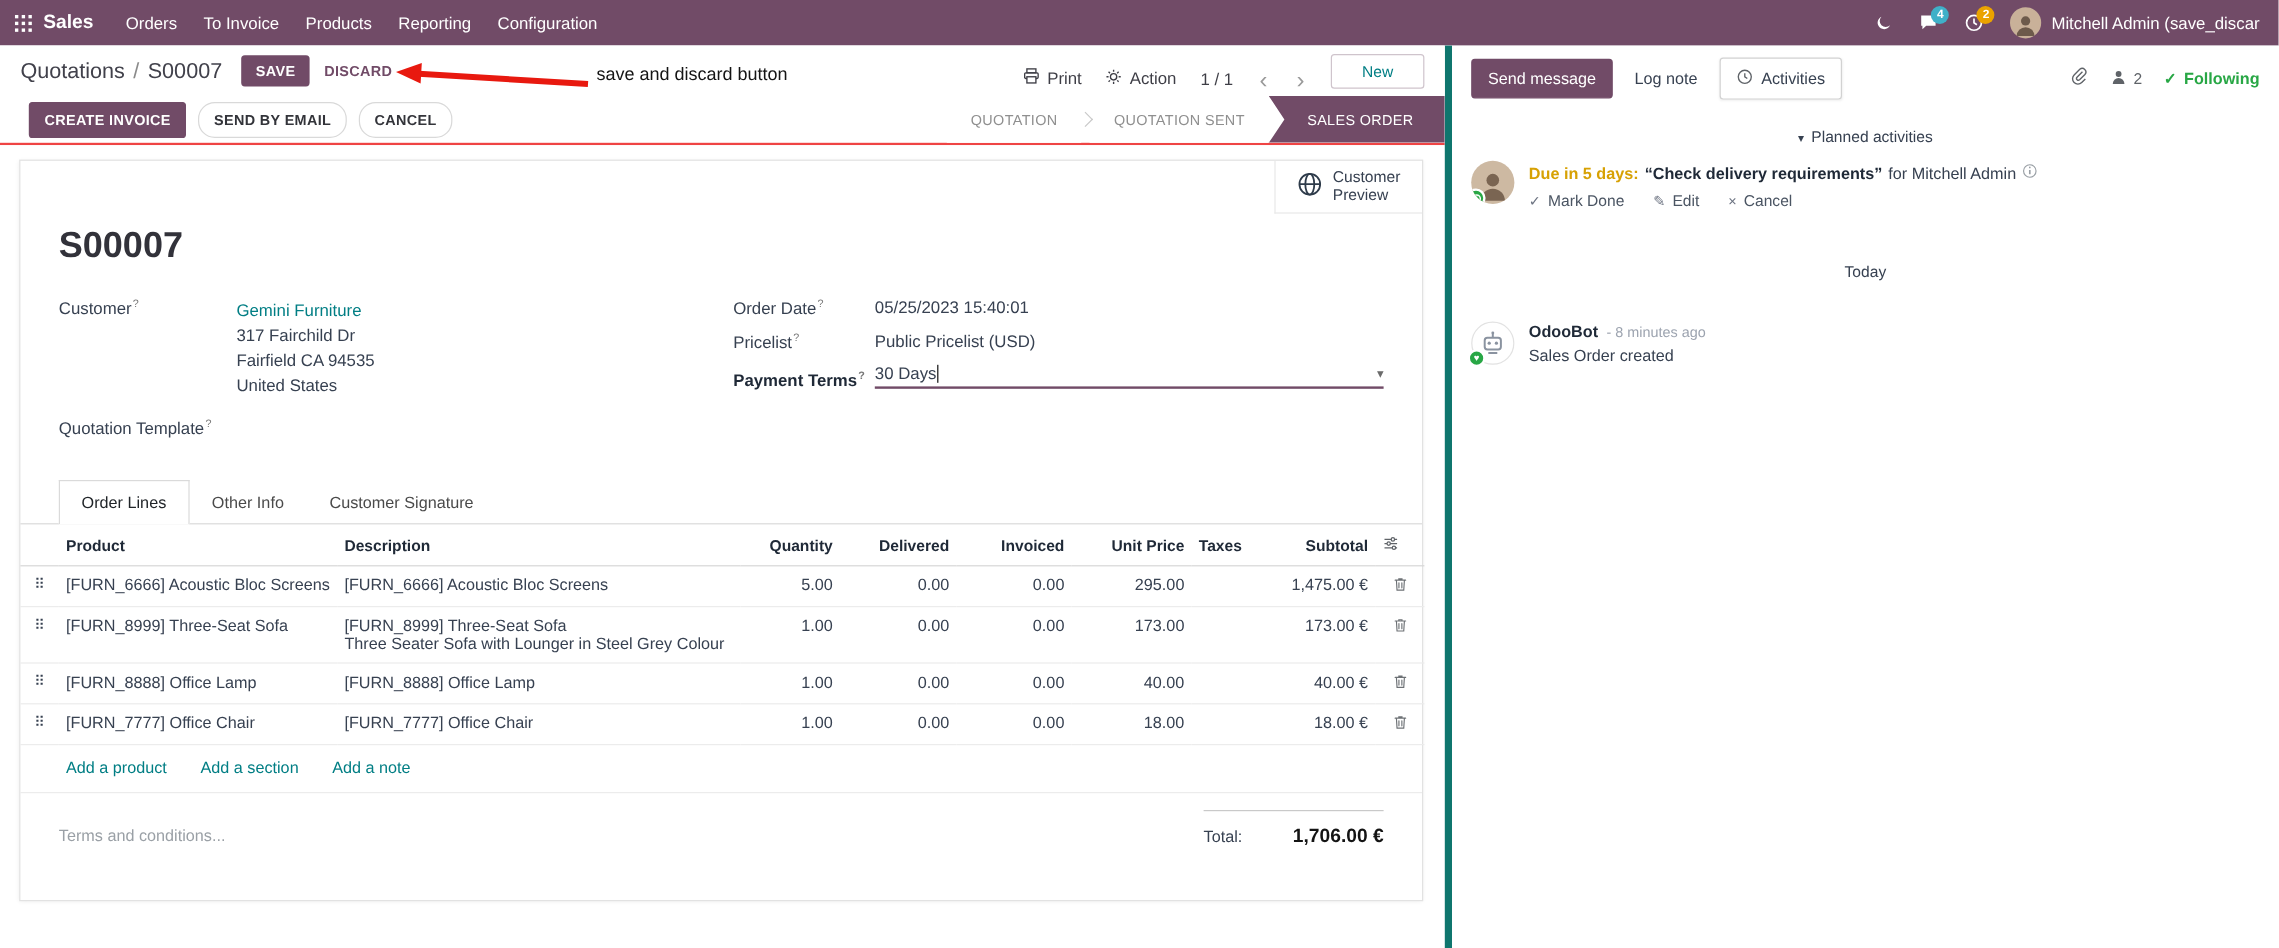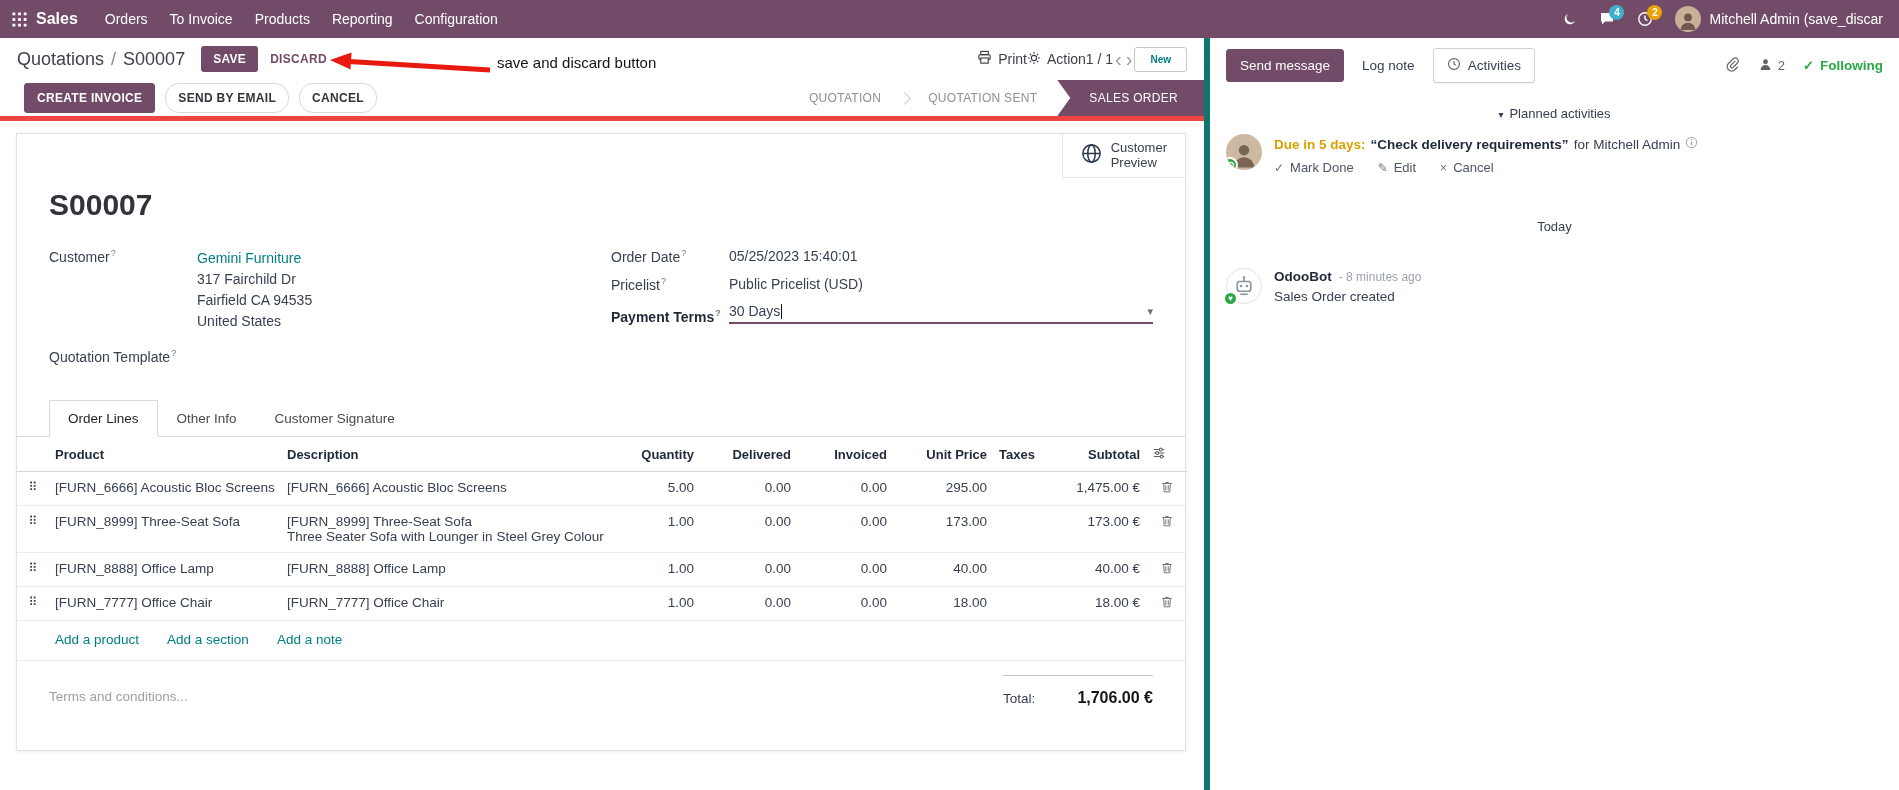--- a/index.html
+++ b/index.html
@@ -25,28 +25,28 @@
   
   .main { width:1204px; display:flex; flex-direction:column; background:#fff; }
   .body-cols { display:flex; height:752px; }
   .control-row { height:42px; display:flex; align-items:center; padding:0 17px; background:#fff; position:relative; }
   .breadcrumb { display:flex; align-items:baseline; gap:7px; font-size:18px; color:#41414b; }
   .bc-parent { cursor:pointer; }
   .bc-sep { color:#8a8a8a; }
   .btn { cursor:pointer; font-family:inherit; }
   .btn-save { margin-left:16px; background:#714B67; color:#fff; border:none; font-size:12px; font-weight:700; letter-spacing:.3px; padding:6px 12px; border-radius:3px; }
   .btn-discard { margin-left:12px; background:none; border:none; color:#714B67; font-size:12px; font-weight:700; letter-spacing:.3px; }
-  .cp-right { margin-left:auto; display:flex; align-items:center; font-size:14px; color:#3e3e46; }
+  .cp-right { margin-left:auto; display:flex; align-items:flex-end; gap:20px; font-size:14px; color:#3e3e46; }
   .cp-item { display:flex; align-items:center; gap:6px; cursor:pointer; }
   .pager { font-size:14px; }
   .pager-nav { color:#9a9a9a; font-size:20px; line-height:14px; cursor:pointer; padding:0 2px; }
-  .btn-new { background:#fff; border:1px solid #cfc4cc; color:#017e84; font-size:10px; padding:6px 15px; border-radius:3px; font-weight:700; }
-
-  
-  .status-row { height:41px; display:flex; align-items:center; gap:10px; padding-left:24px; background:#fff; border-bottom:5px solid #ef4444; }
+  .btn-new { background:#fff; border:1px solid #cfc4cc; color:#017e84; font-size:13px; padding:6px 25px; border-radius:3px; font-weight:400; }
+
+  
+  .status-row { height:41px; display:flex; align-items:center; gap:10px; padding-left:24px; background:#fff; border-bottom:2px solid #ef4444; }
   .btn-primary { background:#714B67; color:#fff; border:1px solid #714B67; font-size:12px; font-weight:600; letter-spacing:.3px; padding:7px 12px; border-radius:3px; }
   .btn-secondary { background:#fff; color:#33343a; border:1px solid #d9d9d9; font-size:12px; font-weight:600; letter-spacing:.3px; padding:7px 12px; border-radius:14px; }
   .statusbar { margin-left:auto; align-self:stretch; display:flex; align-items:stretch; }
   .state { display:flex; align-items:center; padding:0 20px; font-size:12px; letter-spacing:.3px; color:#8f8f8f; cursor:pointer; background:#fff; }
   .state.active { background:#714B67; color:#fff; clip-path:polygon(0 0,100% 0,100% 100%,0 100%,13px 50%); padding:0 26px 0 32px; }
   .chev { align-self:center; width:9px; height:9px; border-top:1px solid #c9c9c9; border-right:1px solid #c9c9c9; transform:rotate(45deg); margin:0 -1px; }
 
   
   .sheet-area { flex:1; padding:12px 16px 0; background:#fff; }
   .sheet { position:relative; width:1170px; height:618px; background:#fff; border:1px solid #e2e2e2; box-shadow:0 1px 4px rgba(0,0,0,.08); }

